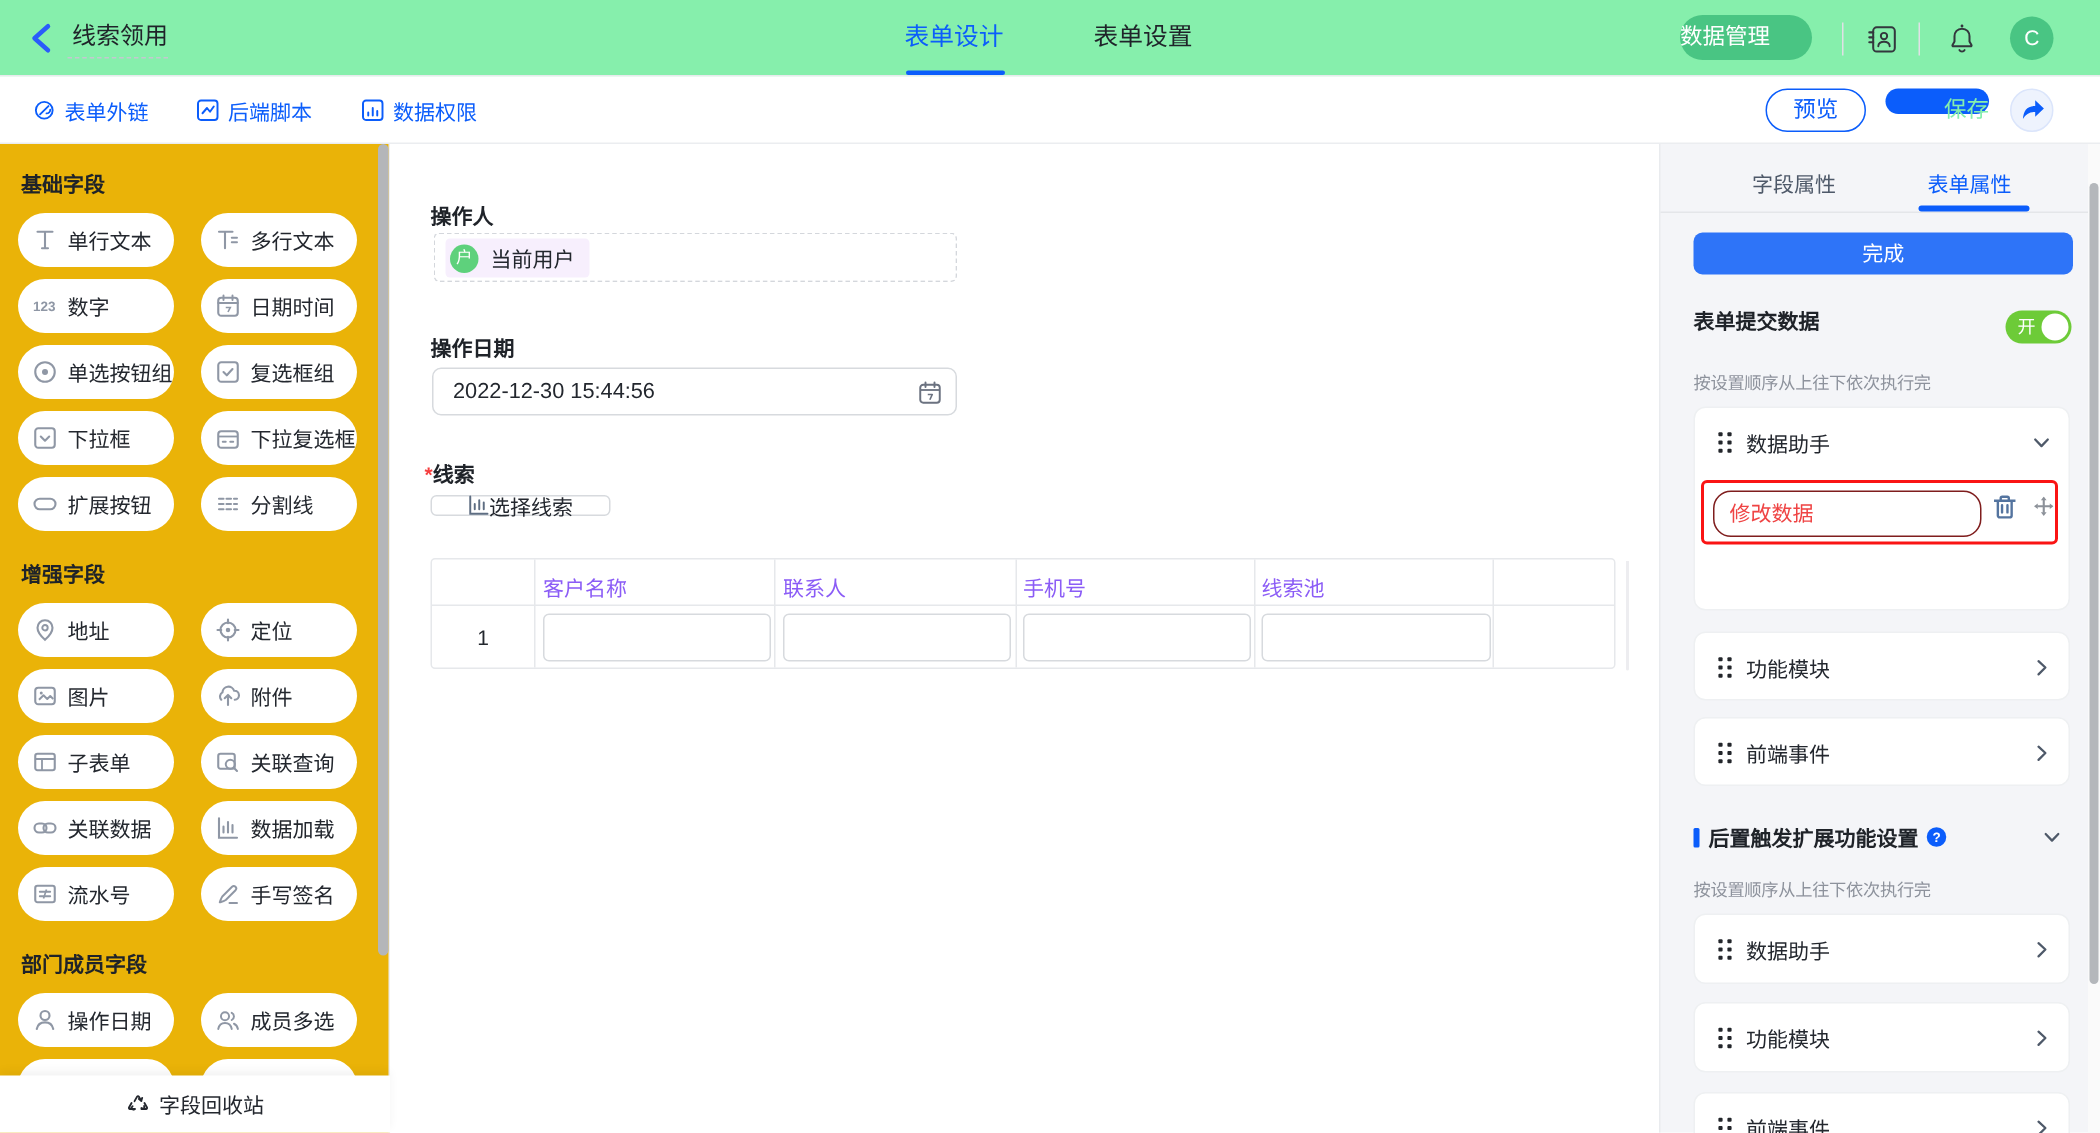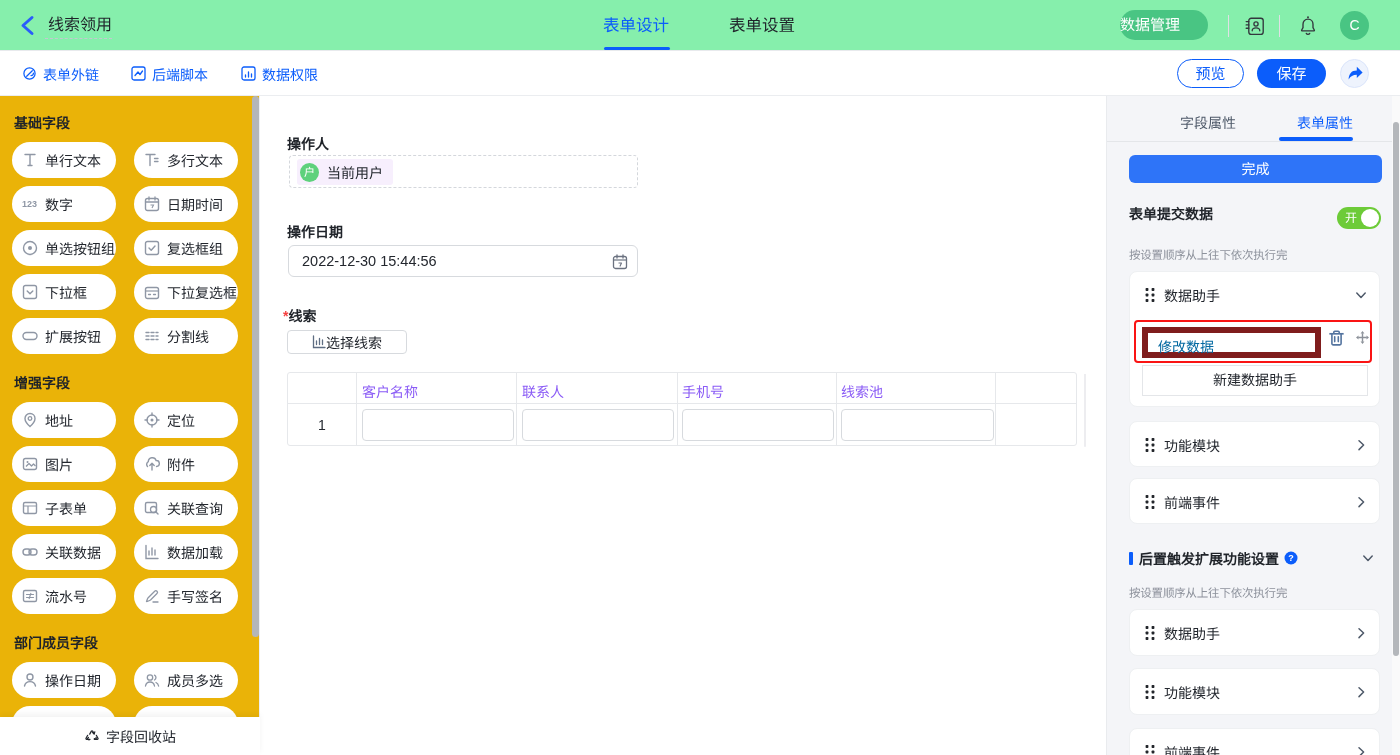--- a/index.html
+++ b/index.html
@@ -14,62 +14,62 @@
 .tab2 { position:absolute; left:729px; top:17px; font-size:16.5px; line-height:17px; color:#1f2329; }
 .tab-underline { position:absolute; left:604px; top:47px; width:66px; height:3px; background:#0b5dfb; border-radius:2px; }
 .pill-green { position:absolute; left:1120px; top:10px; width:88px; height:30px; background:#49c583; border-radius:15px; color:#fff; font-size:15px; text-align:left; line-height:30px; }
 .sep1 { position:absolute; left:1228px; top:15px; height:22px; border-left:1px solid #dfe1e5; }
 .sep2 { position:absolute; left:1279px; top:15px; height:22px; border-left:1px solid #dfe1e5; }
 .hicon { position:absolute; top:15px; width:22px; height:22px; }
 .avatar { position:absolute; left:1340px; top:11px; width:29px; height:29px; border-radius:50%; background:#49c583; color:#fff; font-size:14px; text-align:center; line-height:29px; }
 .tbar { position:absolute; left:0; top:51px; width:1400px; height:45px; background:#fff; border-bottom:1px solid #ebedf0; }
 .tlink { position:absolute; top:0; height:45px; display:flex; align-items:center; gap:6px; color:#0b5dfb; font-size:14px; }
 .btn-preview { position:absolute; left:1177px; top:8px; width:67px; height:29px; border:1px solid #0b5dfb; border-radius:15px; color:#0b5dfb; background:#fff; font-size:15px; text-align:center; line-height:27px; }
-.btn-save { position:absolute; left:1257px; top:8px; width:69px; height:29px; background:#0b5dfb; border-radius:15px; color:#ffffff; font-size:15px; text-align:center; line-height:29px; }
+.btn-save { position:absolute; left:1257px; top:8px; width:69px; height:17px; background:#0b5dfb; border-radius:15px; color:#86efac; font-size:15px; text-align:right; line-height:29px; }
 .btn-share { position:absolute; left:1340px; top:8px; width:29px; height:29px; background:#eef3fd; border:1px solid #dbe5fb; border-radius:50%; }
 
 .sidebar { position:absolute; left:0; top:96px; width:260px; height:659px; background:#eab308; overflow:hidden; border-right:1px solid #edeff3; }
 .sec-h { position:absolute; left:14px; font-size:14px; font-weight:bold; color:#1f2329; }
 .pill { position:absolute; width:104px; height:36px; background:#fff; border-radius:18px; display:flex; align-items:center; padding-left:10px; gap:7px; font-size:14px; color:#23272e; white-space:nowrap; }
 .pill svg { flex:0 0 auto; }
 .c1 { left:12px; } .c2 { left:134px; }
 .sfoot { position:absolute; left:0; top:717px; width:260px; height:38px; background:#fff; box-shadow:0 -3px 6px rgba(0,0,0,.05); display:flex; align-items:center; justify-content:center; gap:6px; font-size:14px; color:#23272e; }
 .sscroll { position:absolute; left:252px; top:96px; width:7px; height:541px; background:#b4b6b9; border-radius:3.5px; }
 
 .canvas { position:absolute; left:260px; top:96px; width:846px; height:659px; background:#fff; }
 .lbl { position:absolute; font-weight:bold; font-size:14px; color:#1f2329; }
 .dashbox { position:absolute; left:29px; top:59px; width:349px; height:33px; border:1px dashed #d4d7dc; border-radius:4px; }
 .usertag { position:absolute; left:7px; top:3px; height:26px; background:#f7effd; border-radius:3px; display:flex; align-items:center; padding:0 10px 0 3px; gap:8px; font-size:14px; color:#23272e; }
 .ucircle { width:19px; height:19px; border-radius:50%; background:#5ed17c; color:#fff; font-size:11px; text-align:center; line-height:19px; }
 .dateinput { position:absolute; left:28px; top:149px; width:350px; height:32px; border:1px solid #d7dade; border-radius:6px; font-size:14.5px; color:#23272e; line-height:30px; padding-left:13px; }
 .calicon { position:absolute; right:9px; top:8px; }
-.selbtn { position:absolute; left:27px; top:234px; width:120px; height:24px; border:1px solid #d7dade; border-radius:4px; display:flex; align-items:center; justify-content:center; gap:0; font-size:14px; color:#23272e; background:#fff; }
+.selbtn { position:absolute; left:27px; top:234px; width:120px; height:14px; border:1px solid #d7dade; border-radius:4px; display:flex; align-items:center; justify-content:center; gap:0; font-size:14px; color:#23272e; background:#fff; }
 .tbl { position:absolute; left:27px; top:276px; width:790px; height:74px; border:1px solid #e6e8eb; border-radius:3px; }
 .tbl .hrow { position:absolute; left:0; top:0; width:100%; height:31px; border-bottom:1px solid #e6e8eb; }
 .tbl .vline { position:absolute; top:0; bottom:0; border-left:1px solid #e6e8eb; }
 .tbl .hcell { position:absolute; top:8px; font-size:14px; color:#8b5cf6; }
 .tbl .num { position:absolute; left:0; top:31px; width:68px; height:42px; text-align:center; line-height:42px; font-size:14px; color:#23272e; }
 .tinput { position:absolute; top:36px; height:32px; border:1px solid #d7dade; border-radius:4px; background:#fff; }
 .tscroll { position:absolute; left:824px; top:278px; width:2px; height:73px; background:#ededf0; border-radius:0 0 4px 4px; }
 
 .rpanel { position:absolute; left:1106px; top:96px; width:294px; height:659px; background:#f4f5f8; border-left:1px solid #e9ebee; }
 .rtabs { position:absolute; left:0; top:0; width:294px; height:46px; border-bottom:1px solid #e4e6e9; }
-.rtab { position:absolute; top:16px; font-size:14px;margin-left:12px; }
+.rtab { position:absolute; top:16px; font-size:14px; }
 .rtab-underline { position:absolute; left:172px; top:41px; width:74px; height:4px; background:#0b5dfb; border-radius:2px; }
 .btn-done { position:absolute; left:22px; top:59px; width:253px; height:28px; background:#2e74f8; border-radius:6px; color:#fff; text-align:center; line-height:28px; font-size:14px; }
 .rbold { position:absolute; font-weight:bold; font-size:14px; color:#1f2329; }
 .toggle { position:absolute; left:230px; top:111px; width:44px; height:22px; background:#6dcb38; border-radius:11px; }
 .toggle .txt { position:absolute; left:8px; top:0; color:#fff; font-size:12px; line-height:22px; }
 .toggle .knob { position:absolute; right:2px; top:2px; width:18px; height:18px; background:#fff; border-radius:50%; }
 .rgray { position:absolute; left:22px; font-size:11.5px; color:#8d929c; letter-spacing:-0.2px; }
 .card { position:absolute; left:22px; width:251px; background:#fff; border-radius:8px; border:1px solid #eef0f2; }
 .crow { position:absolute; left:0; top:0; width:100%; height:46px; display:flex; align-items:center; padding:0 11px 0 15px; gap:9px; }
 .crow .t { font-size:14px; color:#23272e; flex:1 1 auto; }
 .redbox { position:absolute; left:4px; top:48px; width:238px; height:43px; border:2px solid #fa1414; border-radius:4px; }
-.redin { position:absolute; left:6px; top:5px; width:179px; height:31px; border:6px solid #7f1d1d; border-radius:0; font-size:14px; color:#0369a1; line-height:29px; padding-left:10px; background:#fff; }
+.redin { position:absolute; left:6px; top:5px; width:179px; height:31px; border:1px solid #7f1d1d; border-radius:12px; font-size:14px; color:#ef4444; line-height:29px; padding-left:10px; background:#fff; }
 .newbtn { position:absolute; left:12px; top:93px; width:226px; height:31px; border:1px solid #e4e6e9; text-align:center; line-height:29px; font-size:14px; color:#23272e; background:#fff; }
 .bluebar-h { position:absolute; left:22px; top:452px; display:flex; align-items:center; }
 .rscroll-track { position:absolute; left:1392px; top:96px; width:8px; height:659px; background:#fafafa; }
 .rscroll { position:absolute; left:1393px; top:122px; width:6px; height:534px; background:#b4b7bb; border-radius:3px; }
 </style>
 </head>
 <body>
 
 <div class="hdr">
   <svg class="back" viewBox="0 0 24 24" fill="none">
@@ -385,21 +385,20 @@
           <path d="M1.2 3.8h12.6" stroke="#54749f" stroke-width="1.7" stroke-linecap="square"></path>
           <path d="M4.8 3.4V2.2a1 1 0 0 1 1-1h3.4a1 1 0 0 1 1 1v1.2" stroke="#54749f" stroke-width="1.6"></path>
           <path d="M2.9 4 V13.6a1.3 1.3 0 0 0 1.3 1.3h6.6a1.3 1.3 0 0 0 1.3-1.3V4" stroke="#54749f" stroke-width="1.6"></path>
           <path d="M5.7 6.8v4.8M9.3 6.8v4.8" stroke="#54749f" stroke-width="1.6" stroke-linecap="round"></path>
         </svg>
       <svg style="position:absolute; left:220px; top:9px;" width="13" height="13" viewBox="0 0 13 13" fill="none">
           <path d="M6.5 2.2v8.6M2.2 6.5h8.6" stroke="#8c9199" stroke-width="1.4"></path>
           <path d="M6.5 0 L8.4 2.5 H4.6 Z M6.5 13 L8.4 10.5 H4.6 Z M0 6.5 L2.5 4.6 V8.4 Z M13 6.5 L10.5 4.6 V8.4 Z" fill="#8c9199"></path>
         </svg>
     </div>
-    <div class="newbtn">新建数据助手</div>
   </div>
   <div class="card" style="top:325px; height:46px;">
     <div class="crow">
       <svg width="10" height="16" viewBox="0 0 10 16">
           <g fill="#23262b">
             <rect x="0.6" y="1.1" width="2.8" height="2.8" rx="0.7"></rect>
             <rect x="6.6" y="1.1" width="2.8" height="2.8" rx="0.7"></rect>
             <rect x="0.6" y="6.6" width="2.8" height="2.8" rx="0.7"></rect>
             <rect x="6.6" y="6.6" width="2.8" height="2.8" rx="0.7"></rect>
             <rect x="0.6" y="12.1" width="2.8" height="2.8" rx="0.7"></rect>

